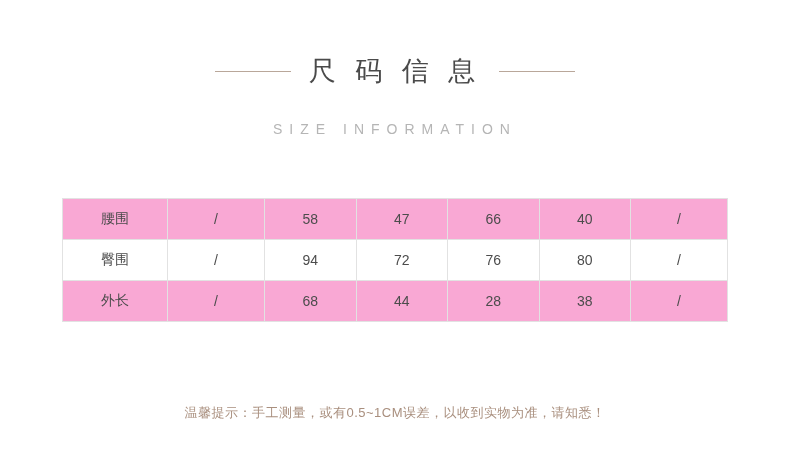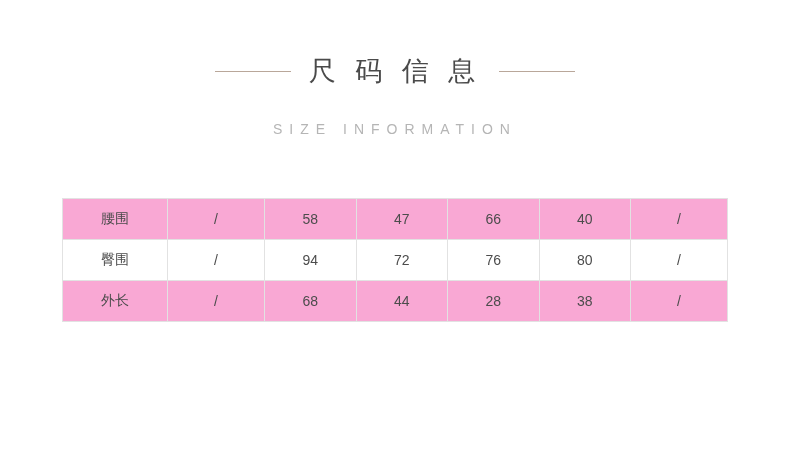--- a/index.html
+++ b/index.html
@@ -136,14 +136,15 @@
           <td>68</td>
           <td>44</td>
           <td>28</td>
           <td>38</td>
           <td class="slim">/</td>
         </tr>
       </tbody>
     </table>
   </div>
 
+  <div class="note">温馨提示：手工测量，或有0.5~1CM误差，以收到实物为准，请知悉！</div>
 
 </div>
 
 </body></html>

